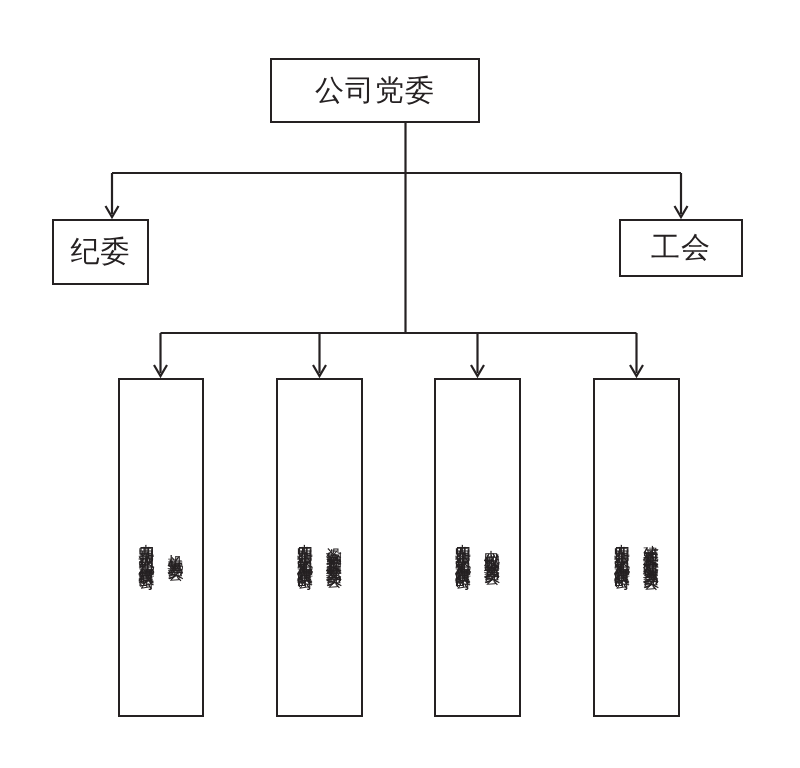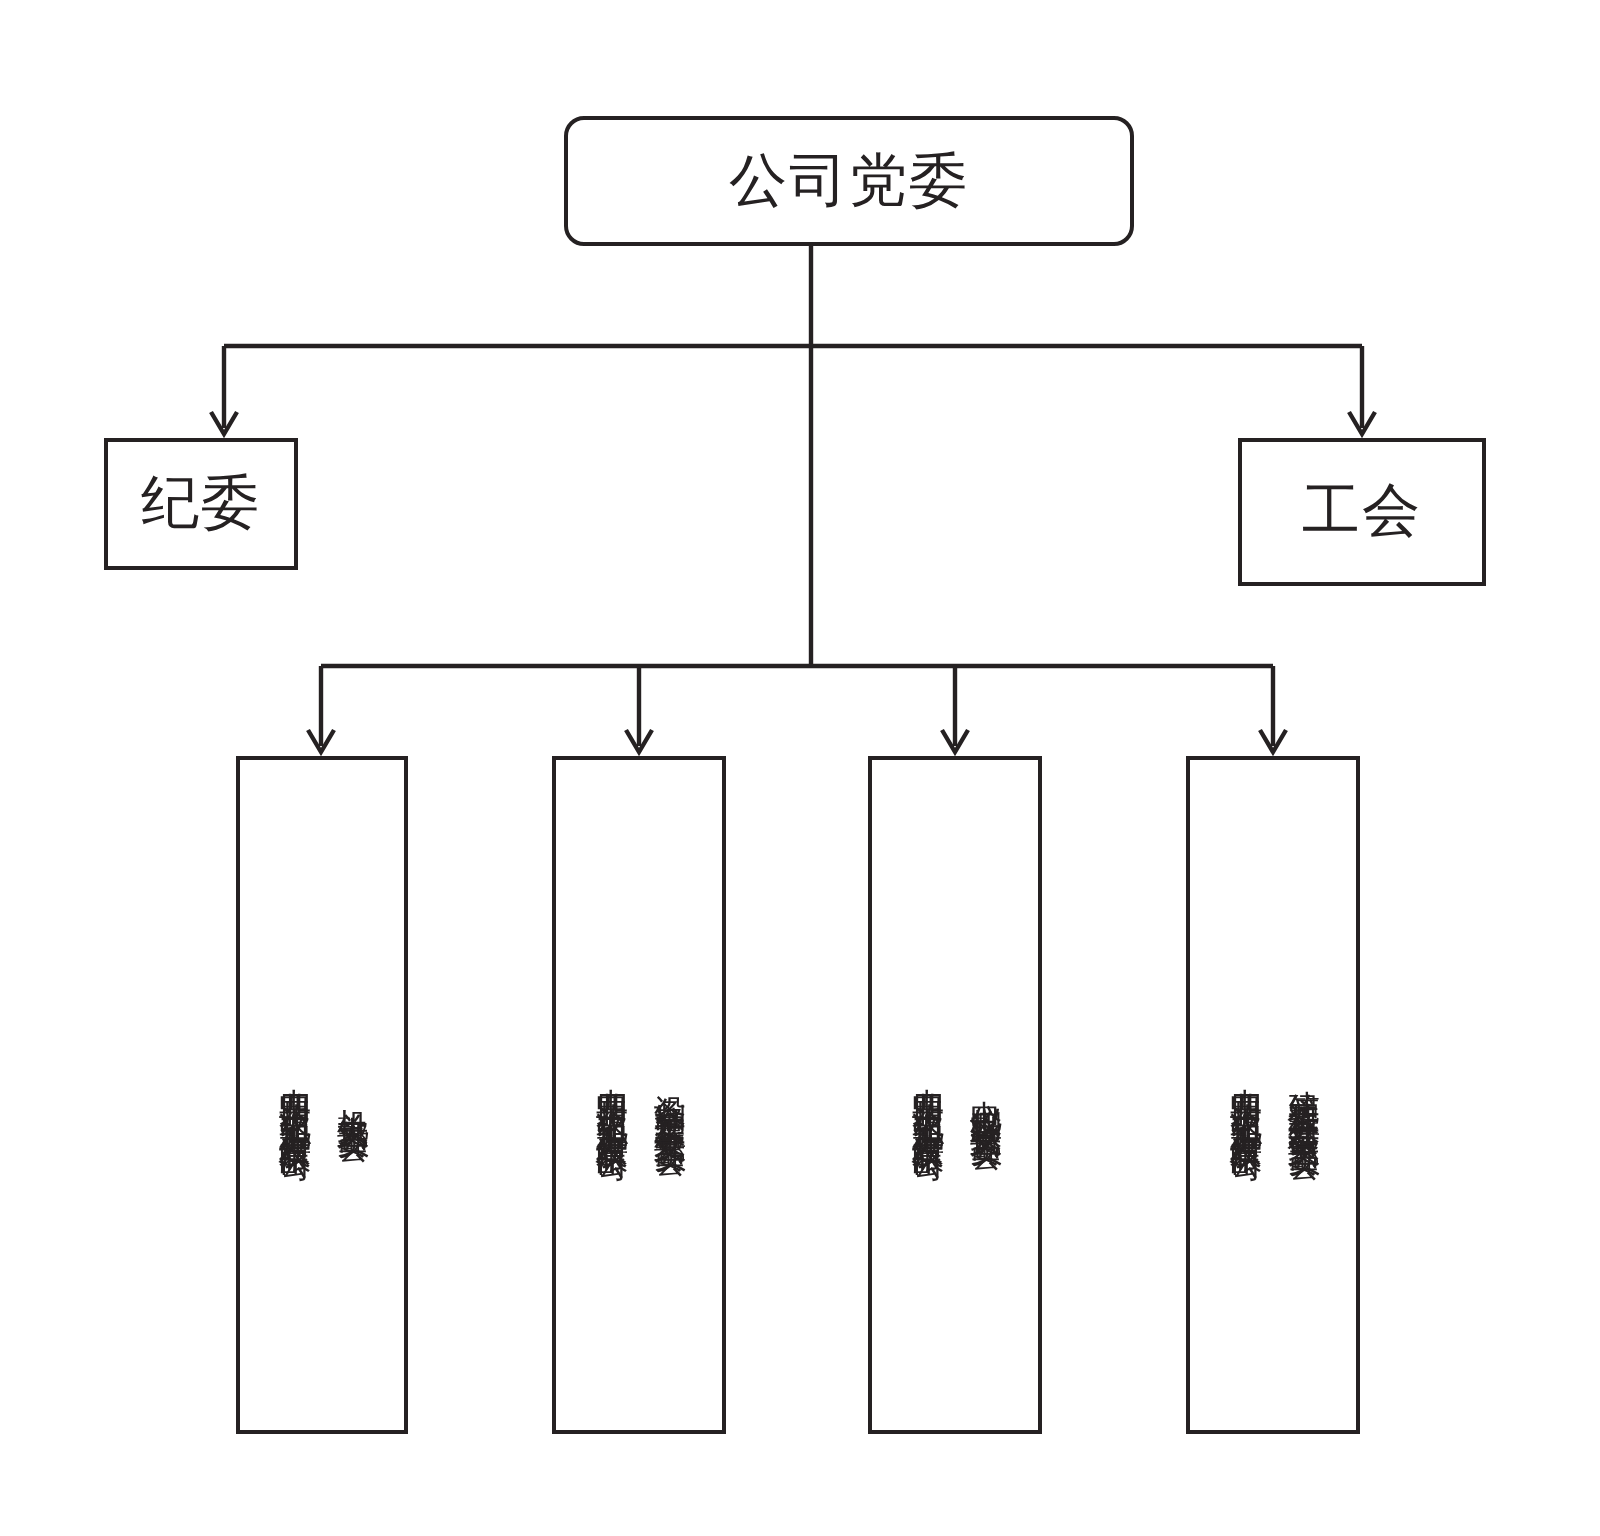--- a/index.html
+++ b/index.html
@@ -32,23 +32,23 @@
     background: var(--bg);
     display: flex;
     align-items: center;
     justify-content: center;
   }
   .h-label {
     font-size: 29px;
     letter-spacing: 1px;
     white-space: nowrap;
   }
-  #root-box    { left: 282px; top: 58px;  width: 285px; height: 65px; border-radius: 10px; }
+  #root-box    { left: 270px; top: 58px;  width: 210px; height: 65px; }
   #jiwei-box   { left: 52px;  top: 219px; width: 97px; height: 66px; }
-  #gonghui-box { left: 619px; top: 219px; width: 124px; height: 74px; }
+  #gonghui-box { left: 619px; top: 219px; width: 124px; height: 58px; }
   .branch-box {
     top: 378px; height: 339px; width: 86px;
     flex-direction: row;
     gap: 13px;
   }
   #branch-box-0 { left: 118px; }
   #branch-box-1 { left: 276px; width: 87px; }
   #branch-box-2 { left: 434px; width: 87px; }
   #branch-box-3 { left: 593px; width: 87px; }
   .vtext {

